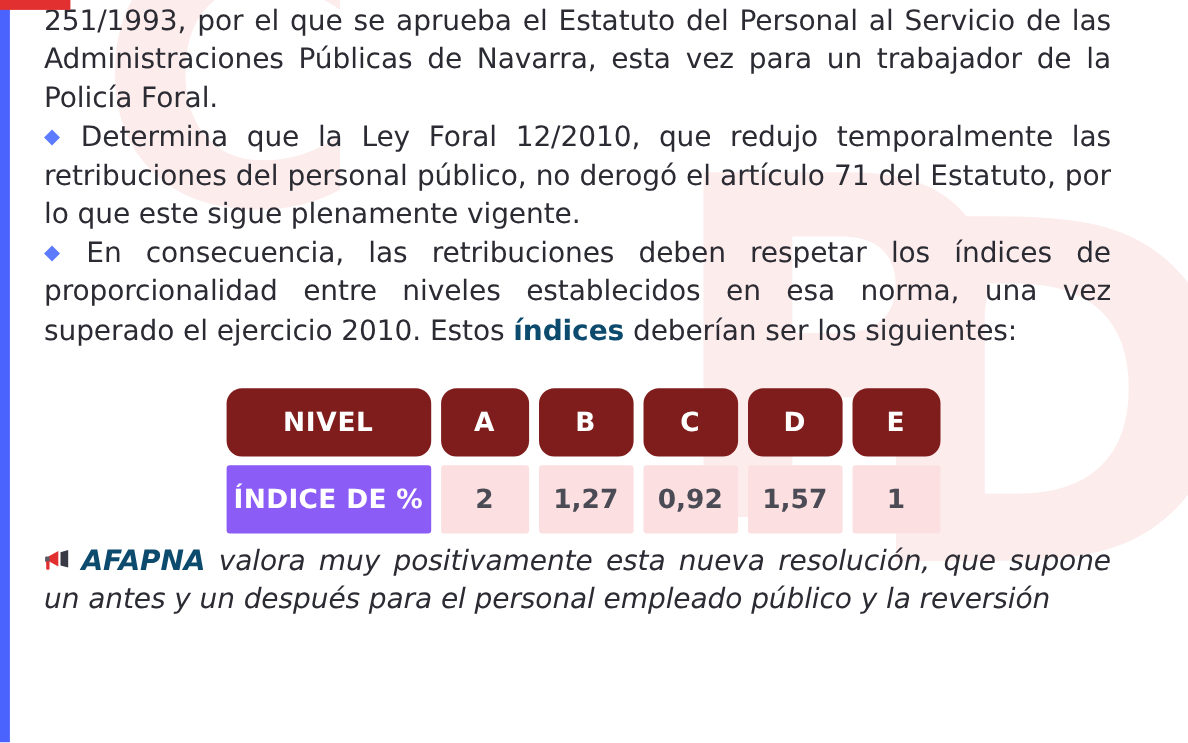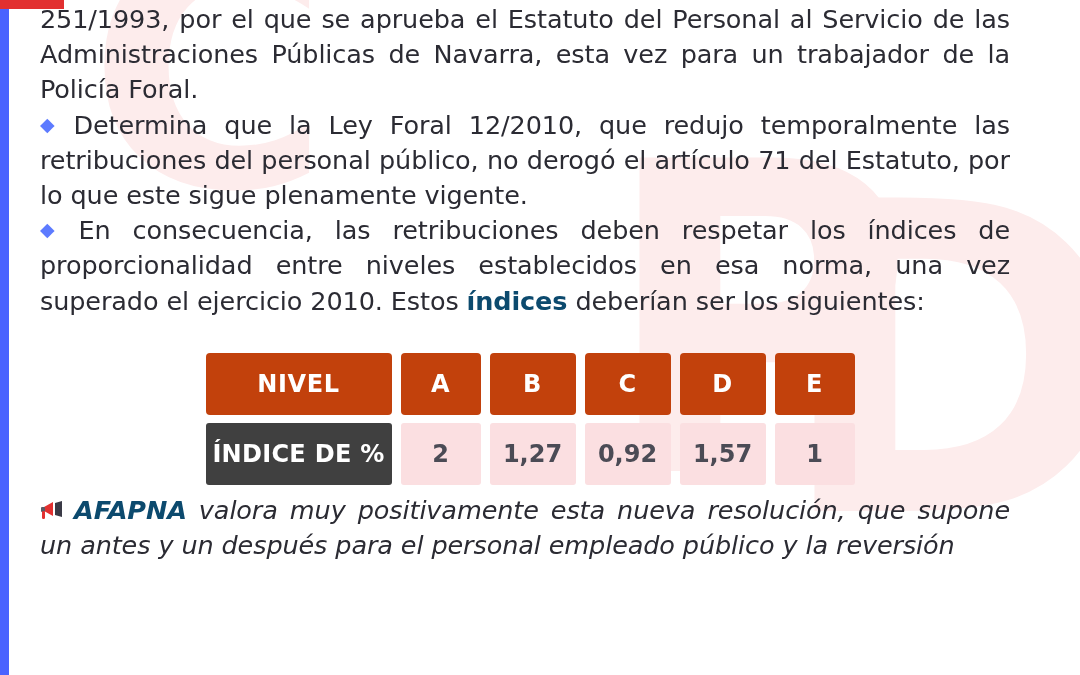--- a/index.html
+++ b/index.html
@@ -118,37 +118,37 @@
   table.idx th,
   table.idx td {
     padding: 0;
     text-align: center;
     vertical-align: middle;
     font-size: 24px;
     font-weight: 700;
     font-family: "DejaVu Sans", sans-serif;
   }
   .hdr-cell {
-    background: #c2410c;
+    background: #7f1d1d;
     color: #ffffff;
     height: 62px;
-    border-radius: 4px;
+    border-radius: 14px;
     letter-spacing: 0.6px;
   }
   .hdr-label {
     width: 186px;
   }
   .hdr-letter {
     width: 80px;
   }
   .hdr-letter.wide {
     width: 86px;
   }
   .row-label {
-    background: #404040;
+    background: #8b5cf6;
     color: #ffffff;
     height: 62px;
     border-radius: 3px;
     letter-spacing: 0.3px;
     font-size: 23px;
   }
   .val-cell {
     background: #fbdfe1;
     color: #4b4b55;
     height: 62px;

